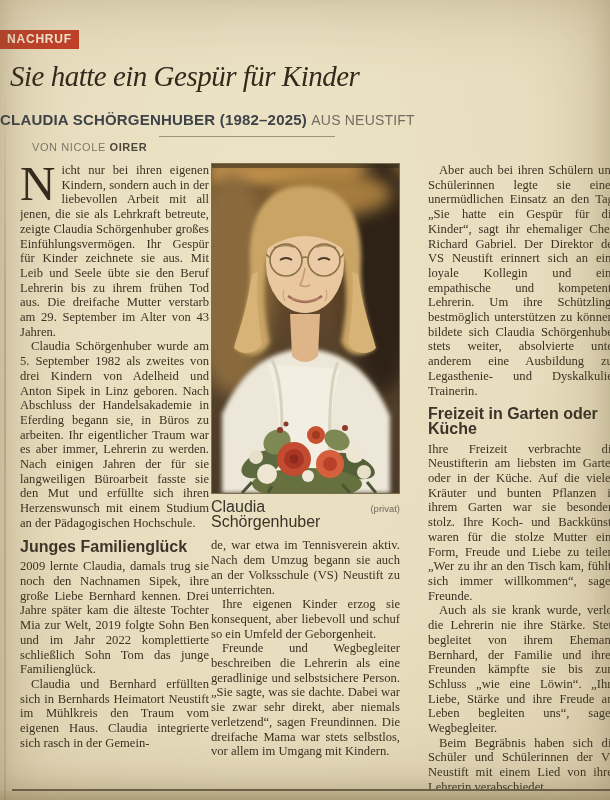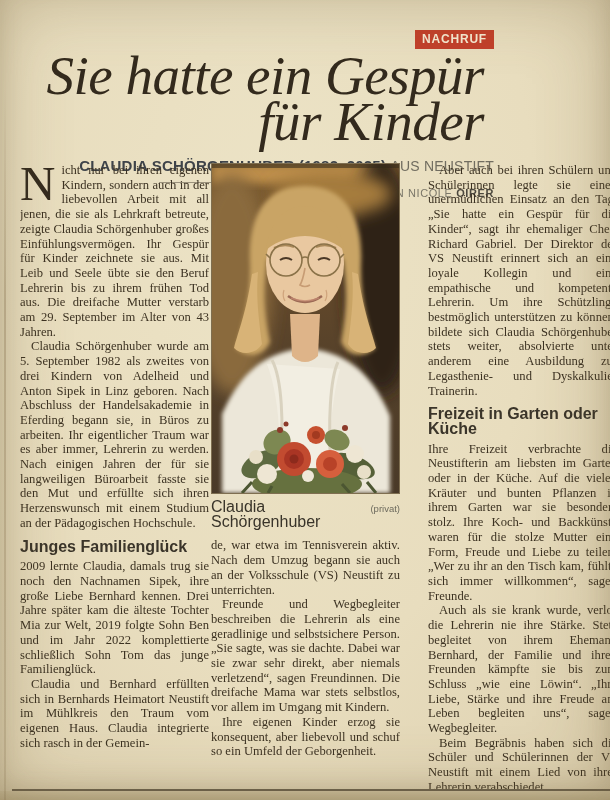--- a/index.html
+++ b/index.html
@@ -13,32 +13,32 @@
   }
   .vignette{
     position:absolute;inset:0;pointer-events:none;
     box-shadow:inset 0 0 70px rgba(110,90,50,.30), inset 0 -14px 22px rgba(100,82,48,.18);
   }
   .fold-line{
     position:absolute;left:4px;top:88px;bottom:0;width:2px;
     background:linear-gradient(to bottom, rgba(120,98,62,0) 0%, rgba(120,98,62,.28) 30%, rgba(120,98,62,.18) 100%);
   }
   
-  .header{position:absolute;left:0;top:0;width:494px;text-align:right;}
+  .header{position:absolute;left:0;top:0;width:494px;text-align:left;}
   .tag{
     display:inline-block;margin-top:30px;
     background:#c2402a;color:#f6ead2;
     font-family:"Liberation Sans", sans-serif;font-weight:bold;
     font-size:12px;letter-spacing:.8px;
     padding:2px 7px 3px;
   }
   .headline{
     margin:4px 10px 12px;
     font-family:"Liberation Serif", serif;font-style:italic;font-weight:normal;
-    font-size:55px;line-height:46px;color:#332a1d;letter-spacing:-0.5px;
+    font-size:29px;line-height:46px;color:#332a1d;letter-spacing:-0.5px;
   }
   .subheadline{
     margin-top:7px;font-family:"Liberation Sans", sans-serif;
     font-size:15px;letter-spacing:.2px;
   }
   .subheadline .name{font-weight:bold;color:#3e4349;}
   .subheadline .origin{font-weight:normal;color:#716d60;font-size:14px;}
   .byline-divider{
     width:176px;height:1px;background:#9b927c;margin:8px auto 4px;
   }
@@ -204,22 +204,22 @@
         </g>
 
         <rect x="0" y="0" width="187" height="4" fill="#32281a" opacity="0.55"></rect>
       </svg>
     </div>
     <div class="caption-row">
       <span class="caption-name">Claudia Schörgenhuber</span>
       <span class="caption-credit">(privat)</span>
     </div>
     <p>de, war etwa im Tennisverein aktiv. Nach dem Umzug begann sie auch an der Volksschule (VS) Neustift zu unterrichten.</p>
+    <p class="indent">Ihre eigenen Kinder erzog sie konsequent, aber liebevoll und schuf so ein Umfeld der Geborgenheit.</p>
     <p class="indent">Freunde und Wegbegleiter beschreiben die Lehrerin als eine geradlinige und selbstsichere Person. „Sie sagte, was sie dachte. Dabei war sie zwar sehr direkt, aber niemals verletzend“, sagen Freundinnen. Die dreifache Mama war stets selbstlos, vor allem im Umgang mit Kindern.</p>
-    <p class="indent">Ihre eigenen Kinder erzog sie konsequent, aber liebevoll und schuf so ein Umfeld der Geborgenheit.</p>
   </div>
 
   <div class="col col-right">
     <p class="indent">Aber auch bei ihren Schülern und Schülerinnen legte sie einen unermüdlichen Einsatz an den Tag. „Sie hatte ein Gespür für die Kinder“, sagt ihr ehemaliger Chef, Richard Gabriel. Der Direktor der VS Neustift erinnert sich an eine loyale Kollegin und eine empathische und kompetente Lehrerin. Um ihre Schützlinge bestmöglich unterstützen zu können, bildete sich Claudia Schörgenhuber stets weiter, absolvierte unter anderem eine Ausbildung zur Legasthenie- und Dyskalkulie-Trainerin.</p>
     <div class="col-subhead">Freizeit in Garten oder Küche</div>
     <p>Ihre Freizeit verbrachte die Neustifterin am liebsten im Garten oder in der Küche. Auf die vielen Kräuter und bunten Pflanzen in ihrem Garten war sie besonders stolz. Ihre Koch- und Backkünste waren für die stolze Mutter eine Form, Freude und Liebe zu teilen. „Wer zu ihr an den Tisch kam, fühlte sich immer willkommen“, sagen Freunde.</p>
     <p class="indent">Auch als sie krank wurde, verlor die Lehrerin nie ihre Stärke. Stets begleitet von ihrem Ehemann Bernhard, der Familie und ihren Freunden kämpfte sie bis zum Schluss „wie eine Löwin“. „Ihre Liebe, Stärke und ihre Freude am Leben begleiten uns“, sagen Wegbegleiter.</p>
     <p class="indent">Beim Begräbnis haben sich die Schüler und Schülerinnen der VS Neustift mit einem Lied von ihrer Lehrerin verabschiedet.</p>
   </div>
 

